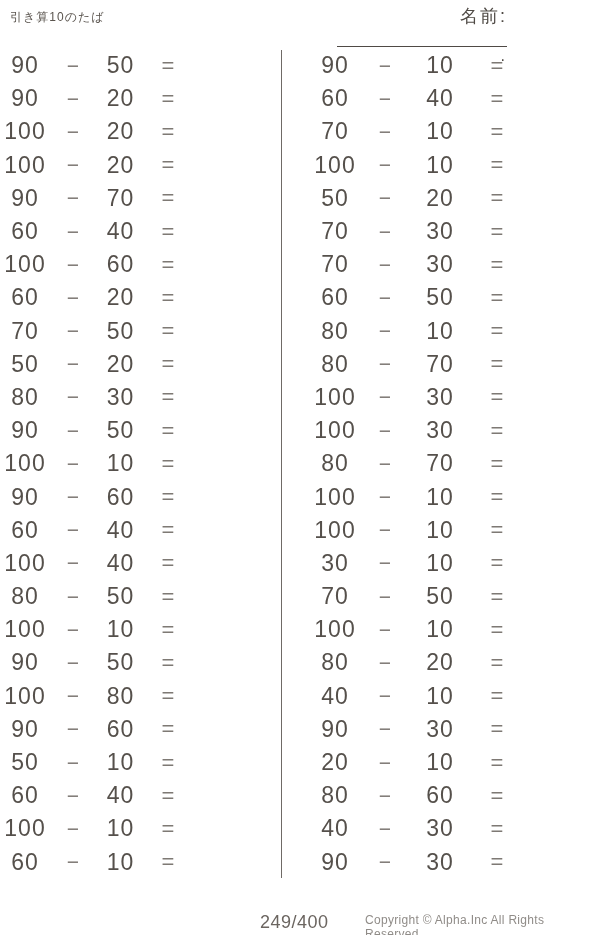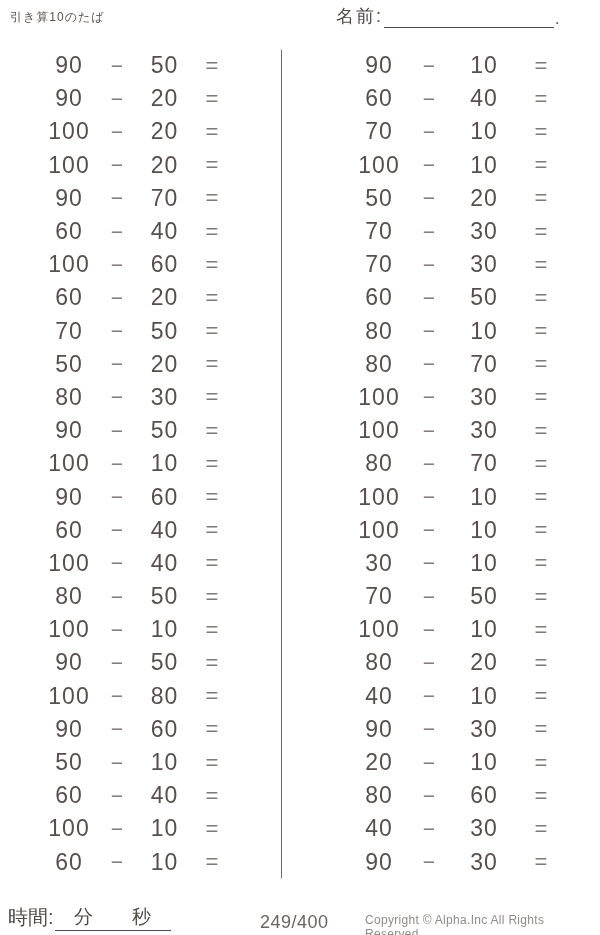--- a/index.html
+++ b/index.html
@@ -11,33 +11,33 @@
   .page { position: absolute; inset: 0; background: #ffffff; }
 
   
   .worksheet-title {
     position: absolute; left: 10px; top: 9px;
     font-size: 12px; letter-spacing: 1px; color: #5a544e;
   }
   .name-block {
     position: absolute; left: 336px; top: 4px;
     display: flex; align-items: flex-end;
-    font-size: 18px; letter-spacing: 2px; color: #4f4a45;
+    font-size: 18px; letter-spacing: 2px; color: #4f4a45; flex-direction: column;
   }
   .name-line {
     display: inline-block; width: 170px; height: 18px;
     border-bottom: 1.5px solid #4f4a45; margin-left: 1px;
   }
   .name-period { font-size: 16px; margin-left: 1px; }
 
   
   .problems-col { position: absolute; top: 49px; }
   .col-left  { left: 0; width: 281px; }
   .col-right { left: 281px; width: 319px; padding-left: 28px; box-sizing: border-box; }
-  .row { display: grid; height: 33.2px; align-items: center; margin-left: 44px; }
+  .row { display: grid; height: 33.2px; align-items: center; }
   .col-left  .row { grid-template-columns: 50px 46px 49px 46px 60px; }
   .col-right .row { grid-template-columns: 52px 48px 62px 52px 60px; }
   .row span { text-align: center; }
   .num { font-size: 23px; color: #55504b; letter-spacing: 1px; }
   .op  { font-size: 21px; color: #7e7974; }
   .eq  { font-size: 22px; color: #7e7974; }
 
   .column-divider {
     position: absolute; left: 281px; top: 50px;
     width: 0; height: 828px; border-left: 1.5px solid #6f6a66;
@@ -476,25 +476,18 @@
 
   <div class="row">
     <span class="num">90</span>
     <span class="op">−</span>
     <span class="num">30</span>
     <span class="eq">=</span>
     <span></span>
   </div>
 </div>
 
-  <div class="time-block">
-    <span>時間:</span>
-    <span class="time-line">
-      <span>分</span>
-      <span>秒</span>
-    </span>
-  </div>
 
   <div class="page-number">249/400</div>
 
   <div class="copyright">Copyright ©  Alpha.Inc All Rights Reserved.</div>
 
 </div>
 
 </body></html>

